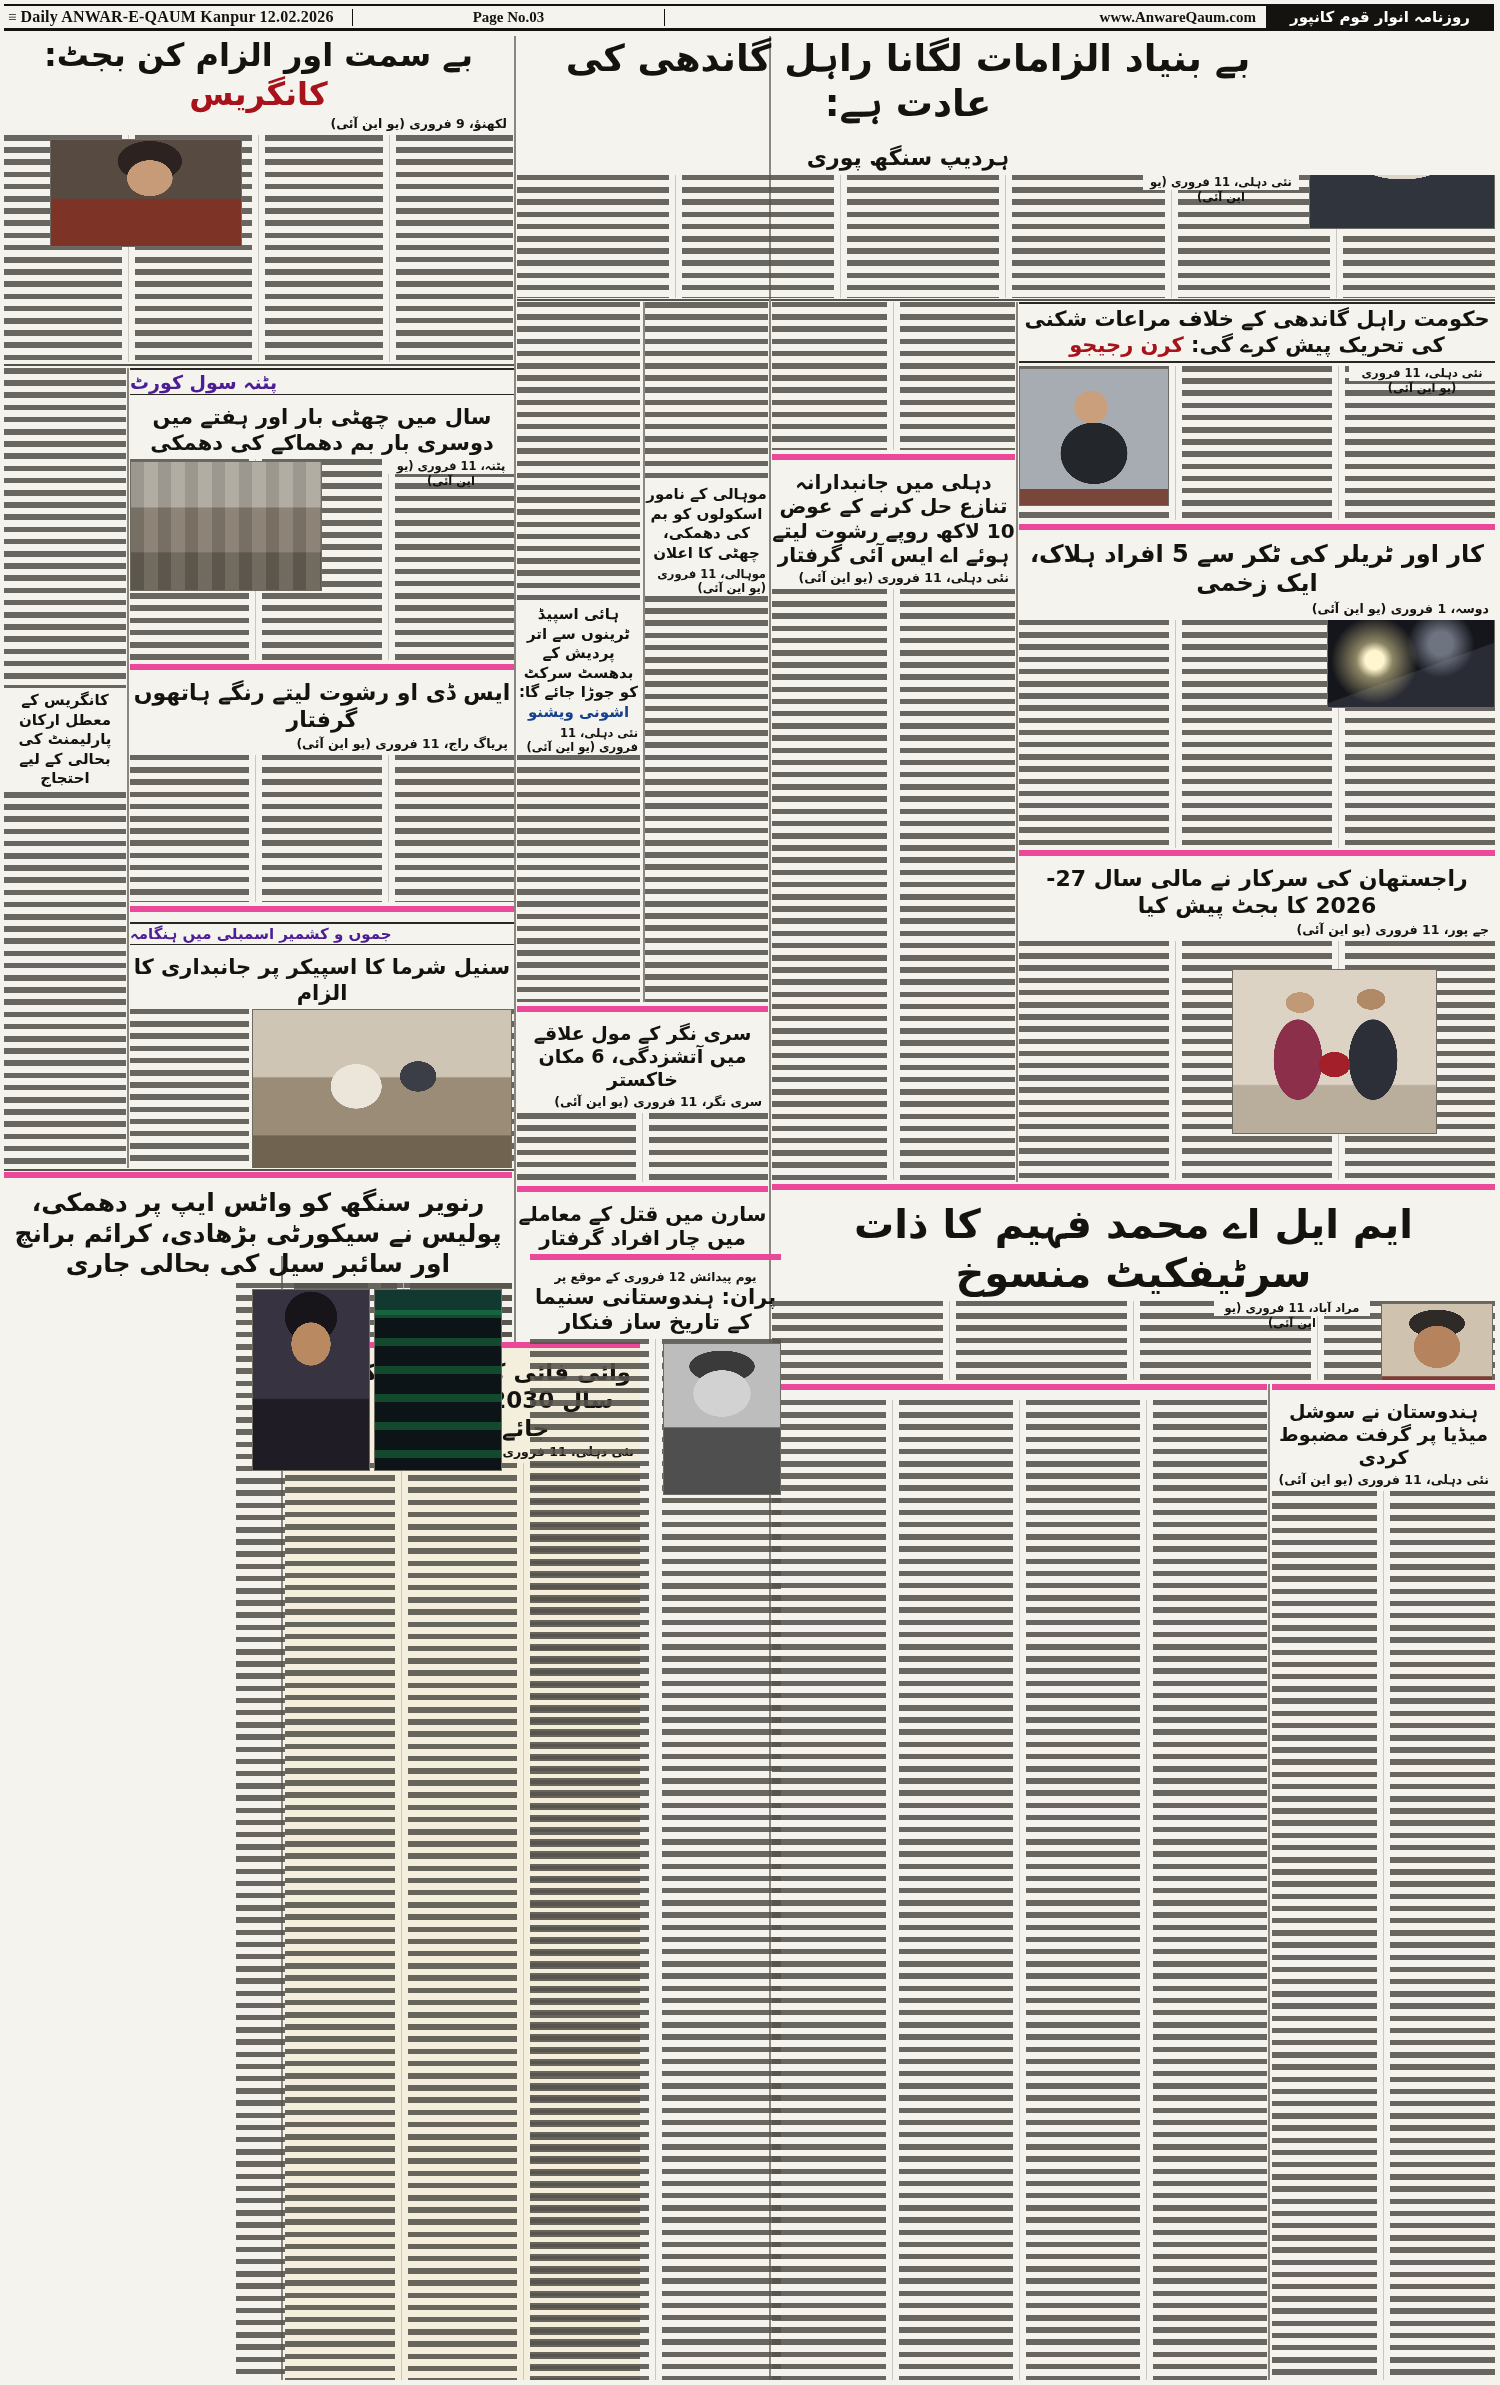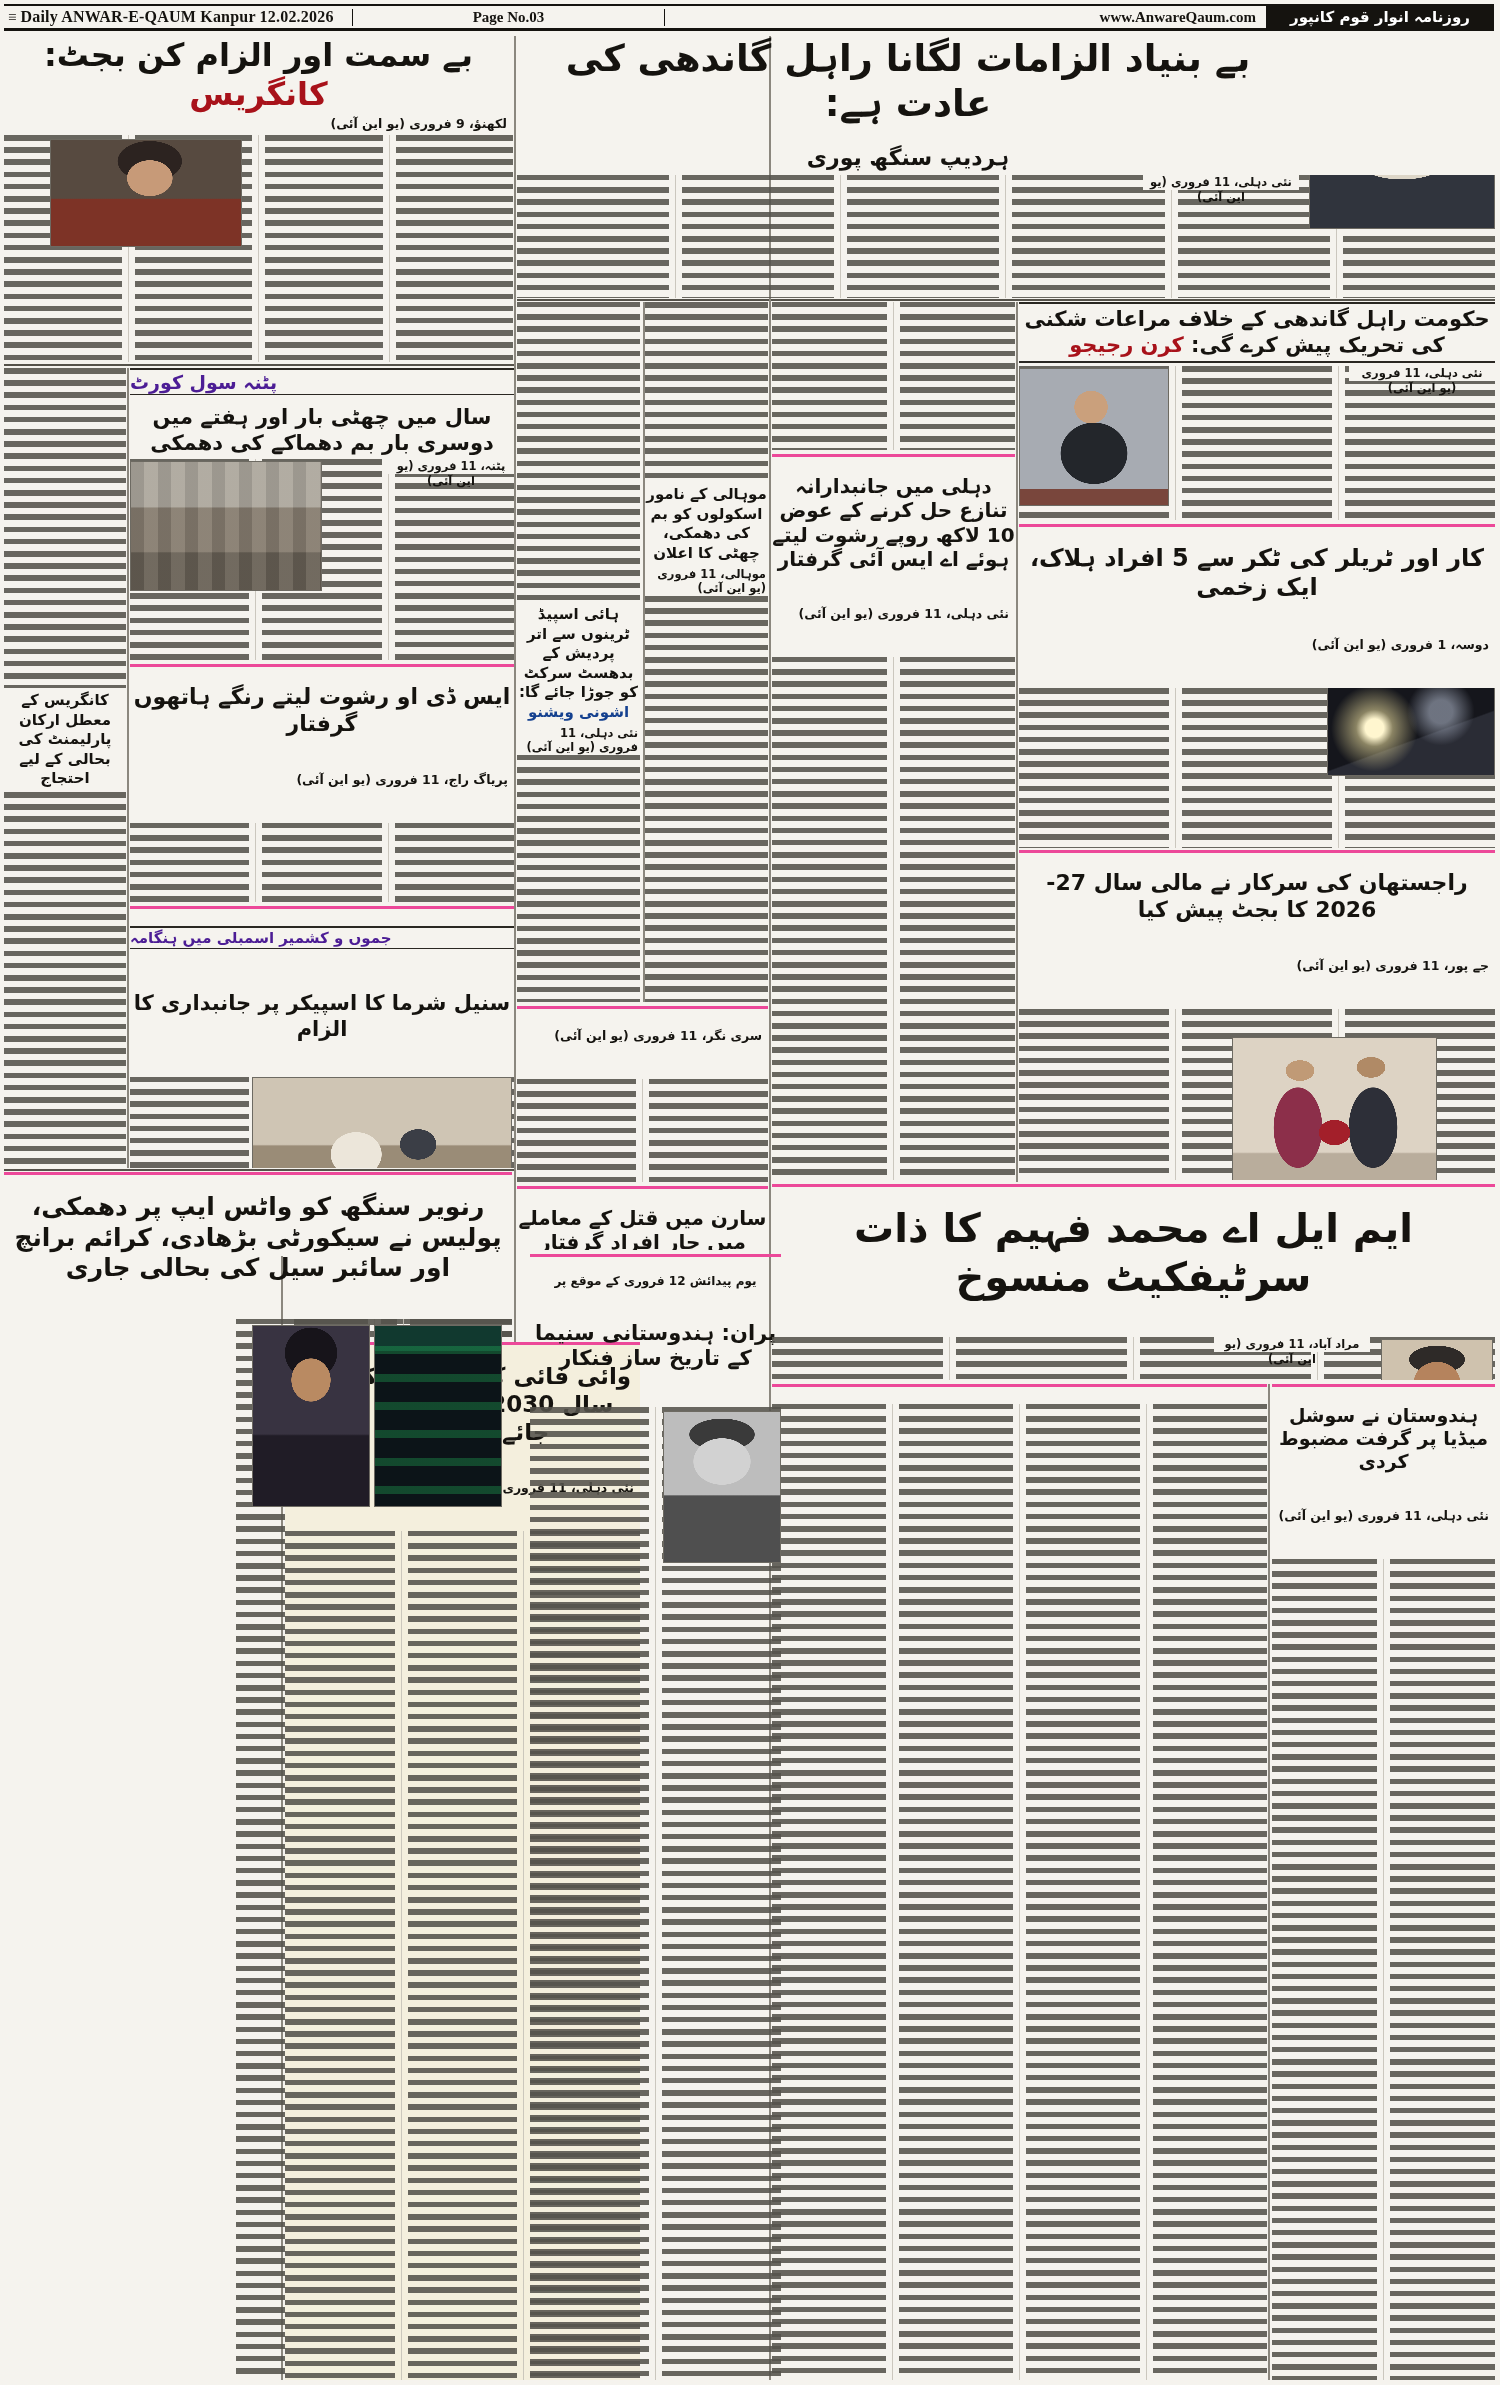--- a/index.html
+++ b/index.html
@@ -28,21 +28,21 @@
   .hdr .t1{font-size:16px;font-weight:700;letter-spacing:.2px;}
   .hdr .pg{font-size:15px;font-weight:700;margin:0 18px;border-left:1px solid #15130f;border-right:1px solid #15130f;padding:0 120px;}
   .hdr .site{font-size:15px;font-weight:700;margin-left:auto;margin-right:10px;}
   .hdr .mast{
     background:#15130f;color:#fff;height:27px;line-height:27px;
     padding:0 14px;font-size:15px;font-weight:700;direction:rtl;
     font-family:"DejaVu Sans", sans-serif;min-width:200px;text-align:center;
   }
   
   .story{position:absolute;display:flex;flex-direction:column;box-sizing:border-box;overflow:hidden;}
-  .rt{border-top:3px solid #ec4899;padding-top:17px;gap:32px;}
+  .rt{border-top:6px solid #ec4899;padding-top:10px;}
   .hl{font-weight:700;color:#15130f;text-align:center;line-height:1.22;overflow:hidden;flex:0 0 auto;}
   .kick{
     border-top:2px solid #2a2722;border-bottom:1.5px solid #2a2722;
     font-weight:700;text-align:left;color:#4c1d95;padding:1px 0;margin-bottom:10px;flex:0 0 auto;
   }
   .boxhl{border-top:2px solid #2a2722;border-bottom:2px solid #2a2722;padding:3px 2px;}
   .attr-red{color:var(--red,#a8121a);}
   .attr-blue{color:var(--blue,#15418f);}
   .dl{font-size:12.5px;font-weight:700;color:#15130f;text-align:right;padding:2px 6px 1px;flex:0 0 auto;}
   .dla{
@@ -264,20 +264,21 @@
   </div>
 
   <div class="flowcol" style="left:645px;top:302px;width:123px;height:700px;">
     <div class="simblock" style="height:180px;"></div>
     <div class="subhl">موہالی کے نامور اسکولوں کو بم کی دھمکی، چھٹی کا اعلان</div>
     <div class="dls">موہالی، 11 فروری (یو این آئی)</div>
     <div class="simblock" style="flex:1;"></div>
   </div>
 
   <div class="story rt" style="left:517px;top:1006px;width:251px;height:176px;">
+    <div class="hl" style="font-size:19px;">سری نگر کے مول علاقے میں آتشزدگی، 6 مکان خاکستر</div>
     <div class="dl">سری نگر، 11 فروری (یو این آئی)</div>
     <div class="bodyarea">
       <div class="cols">
           <div class="simcol"></div>
           <div class="simcol"></div>
         </div>
     </div>
   </div>
 
   <div class="story rt" style="left:517px;top:1186px;width:251px;height:64px;">

